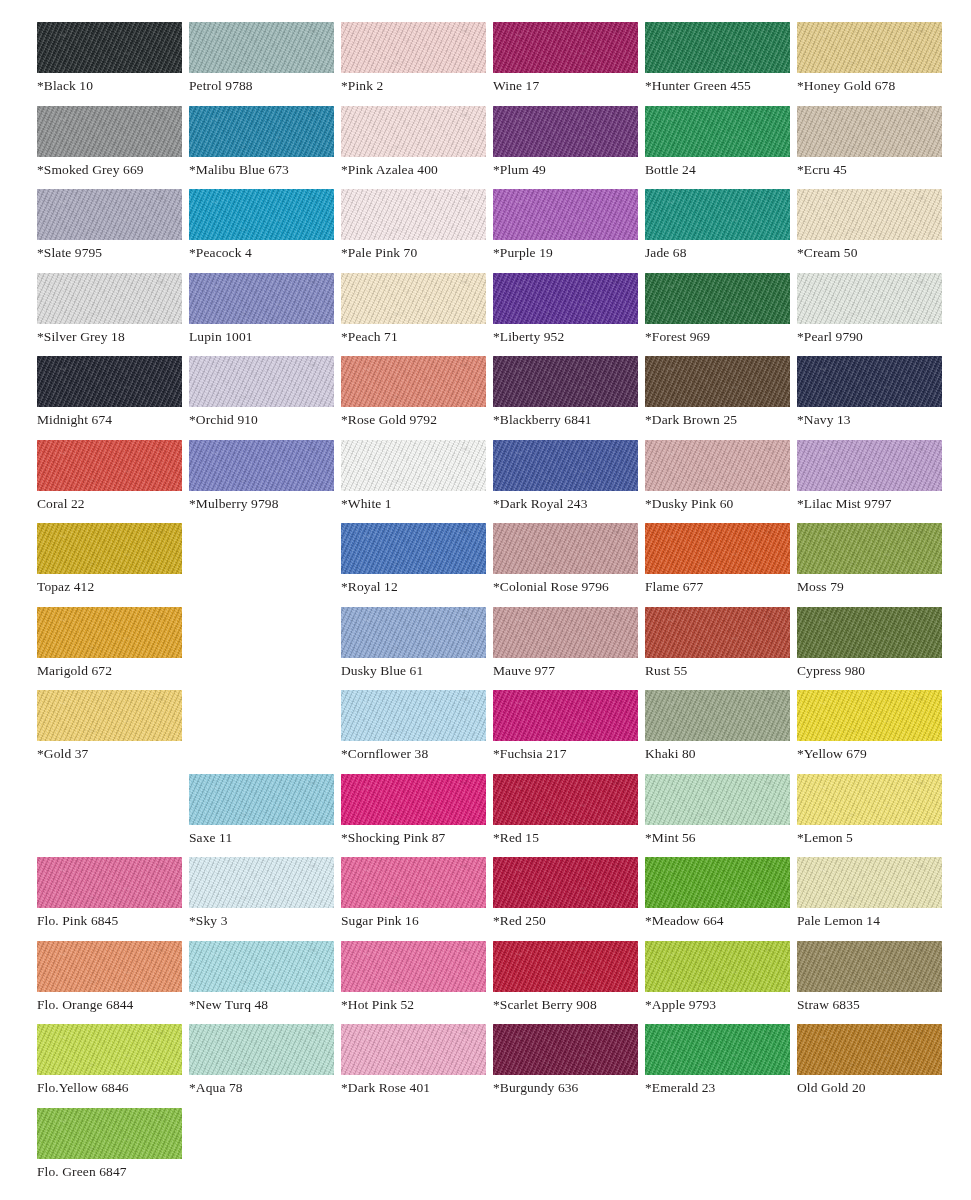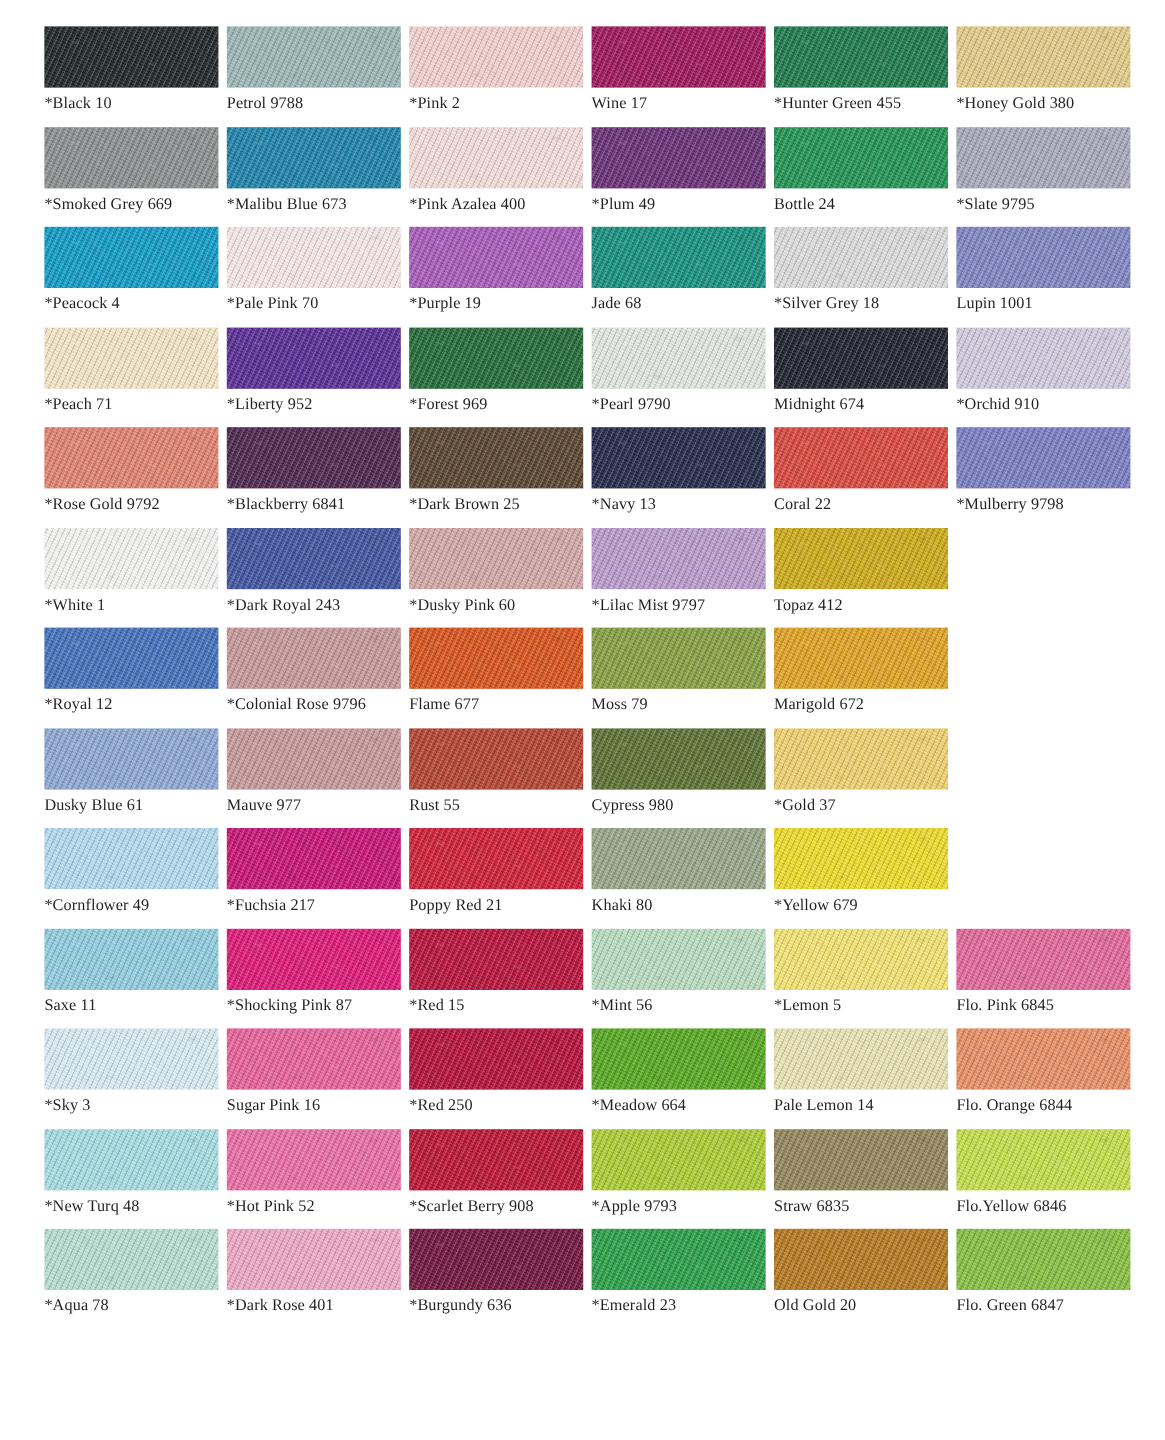--- a/index.html
+++ b/index.html
@@ -104,21 +104,21 @@
       <div class="cell">
         <div class="swatch" style="background-color: rgb(158, 24, 92);"></div>
         <div class="label">Wine 17</div>
       </div>
       <div class="cell">
         <div class="swatch" style="background-color: rgb(31, 122, 76);"></div>
         <div class="label">*Hunter Green 455</div>
       </div>
       <div class="cell">
         <div class="swatch" style="background-color: rgb(227, 204, 138);"></div>
-        <div class="label">*Honey Gold 380</div>
+        <div class="label">*Honey Gold 678</div>
       </div>
       <div class="cell">
         <div class="swatch" style="background-color: rgb(141, 143, 144);"></div>
         <div class="label">*Smoked Grey 669</div>
       </div>
       <div class="cell">
         <div class="swatch" style="background-color: rgb(31, 131, 170);"></div>
         <div class="label">*Malibu Blue 673</div>
       </div>
       <div class="cell">
@@ -127,40 +127,48 @@
       </div>
       <div class="cell">
         <div class="swatch" style="background-color: rgb(106, 50, 119);"></div>
         <div class="label">*Plum 49</div>
       </div>
       <div class="cell">
         <div class="swatch" style="background-color: rgb(35, 148, 83);"></div>
         <div class="label">Bottle 24</div>
       </div>
       <div class="cell">
+        <div class="swatch" style="background-color: rgb(205, 191, 171);"></div>
+        <div class="label">*Ecru 45</div>
+      </div>
+      <div class="cell">
         <div class="swatch" style="background-color: rgb(170, 169, 189);"></div>
         <div class="label">*Slate 9795</div>
       </div>
       <div class="cell">
         <div class="swatch" style="background-color: rgb(18, 155, 198);"></div>
         <div class="label">*Peacock 4</div>
       </div>
       <div class="cell">
         <div class="swatch" style="background-color: rgb(246, 232, 233);"></div>
         <div class="label">*Pale Pink 70</div>
       </div>
       <div class="cell">
         <div class="swatch" style="background-color: rgb(168, 92, 187);"></div>
         <div class="label">*Purple 19</div>
       </div>
       <div class="cell">
         <div class="swatch" style="background-color: rgb(23, 145, 128);"></div>
         <div class="label">Jade 68</div>
       </div>
       <div class="cell">
+        <div class="swatch" style="background-color: rgb(239, 226, 197);"></div>
+        <div class="label">*Cream 50</div>
+      </div>
+      <div class="cell">
         <div class="swatch" style="background-color: rgb(220, 220, 220);"></div>
         <div class="label">*Silver Grey 18</div>
       </div>
       <div class="cell">
         <div class="swatch" style="background-color: rgb(129, 135, 194);"></div>
         <div class="label">Lupin 1001</div>
       </div>
       <div class="cell">
         <div class="swatch" style="background-color: rgb(244, 230, 200);"></div>
         <div class="label">*Peach 71</div>
@@ -267,29 +275,25 @@
         <div class="swatch" style="background-color: rgb(93, 114, 53);"></div>
         <div class="label">Cypress 980</div>
       </div>
       <div class="cell">
         <div class="swatch" style="background-color: rgb(240, 209, 112);"></div>
         <div class="label">*Gold 37</div>
       </div>
       <div class="cell empty"></div>
       <div class="cell">
         <div class="swatch" style="background-color: rgb(180, 219, 239);"></div>
-        <div class="label">*Cornflower 49</div>
+        <div class="label">*Cornflower 38</div>
       </div>
       <div class="cell">
         <div class="swatch" style="background-color: rgb(200, 21, 119);"></div>
         <div class="label">*Fuchsia 217</div>
-      </div>
-      <div class="cell">
-        <div class="swatch" style="background-color: rgb(207, 33, 56);"></div>
-        <div class="label">Poppy Red 21</div>
       </div>
       <div class="cell">
         <div class="swatch" style="background-color: rgb(154, 166, 138);"></div>
         <div class="label">Khaki 80</div>
       </div>
       <div class="cell">
         <div class="swatch" style="background-color: rgb(238, 219, 44);"></div>
         <div class="label">*Yellow 679</div>
       </div>
       <div class="cell empty"></div>

